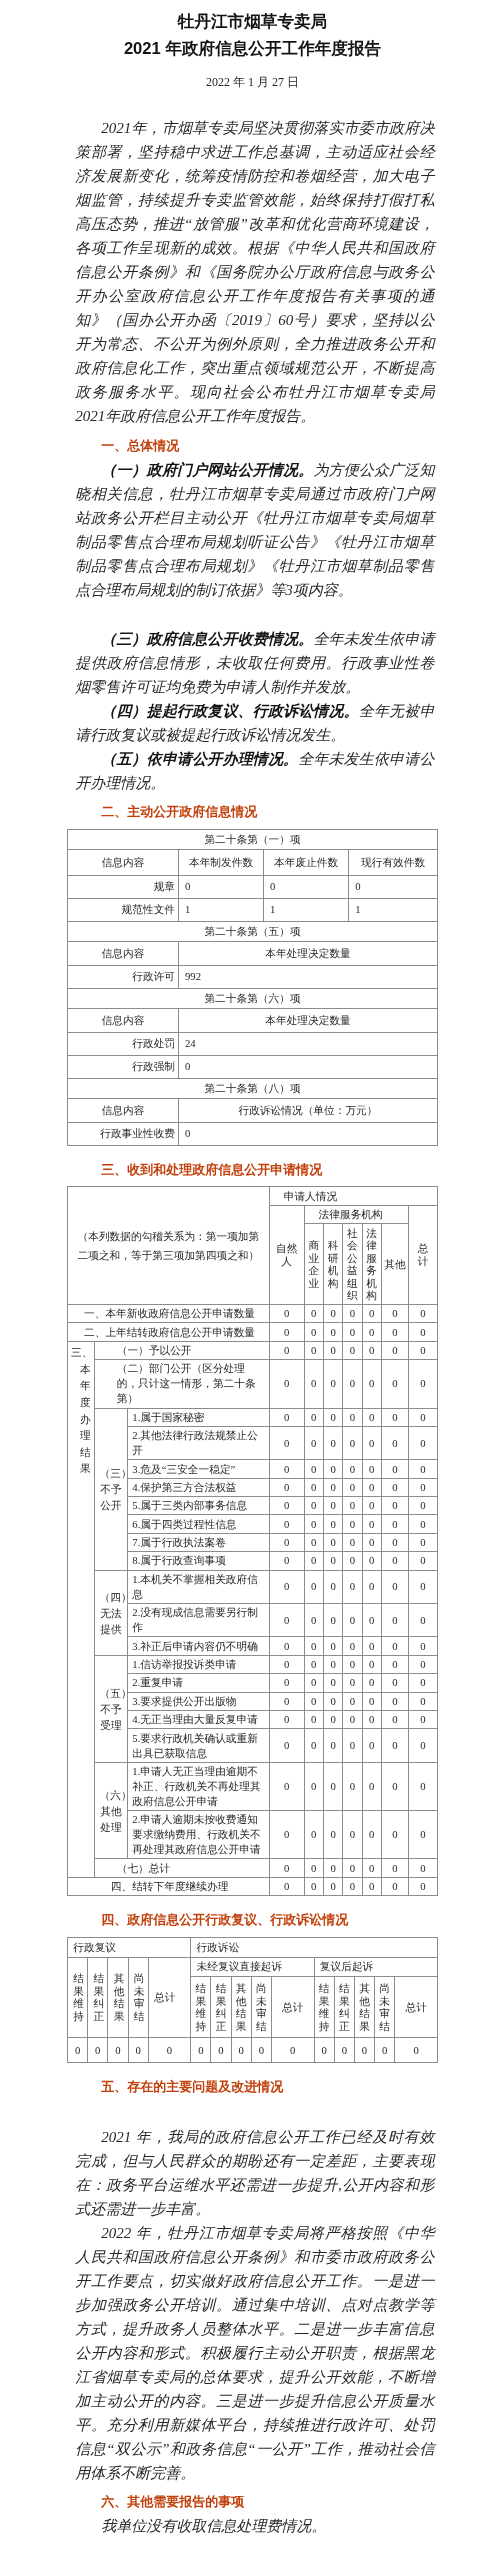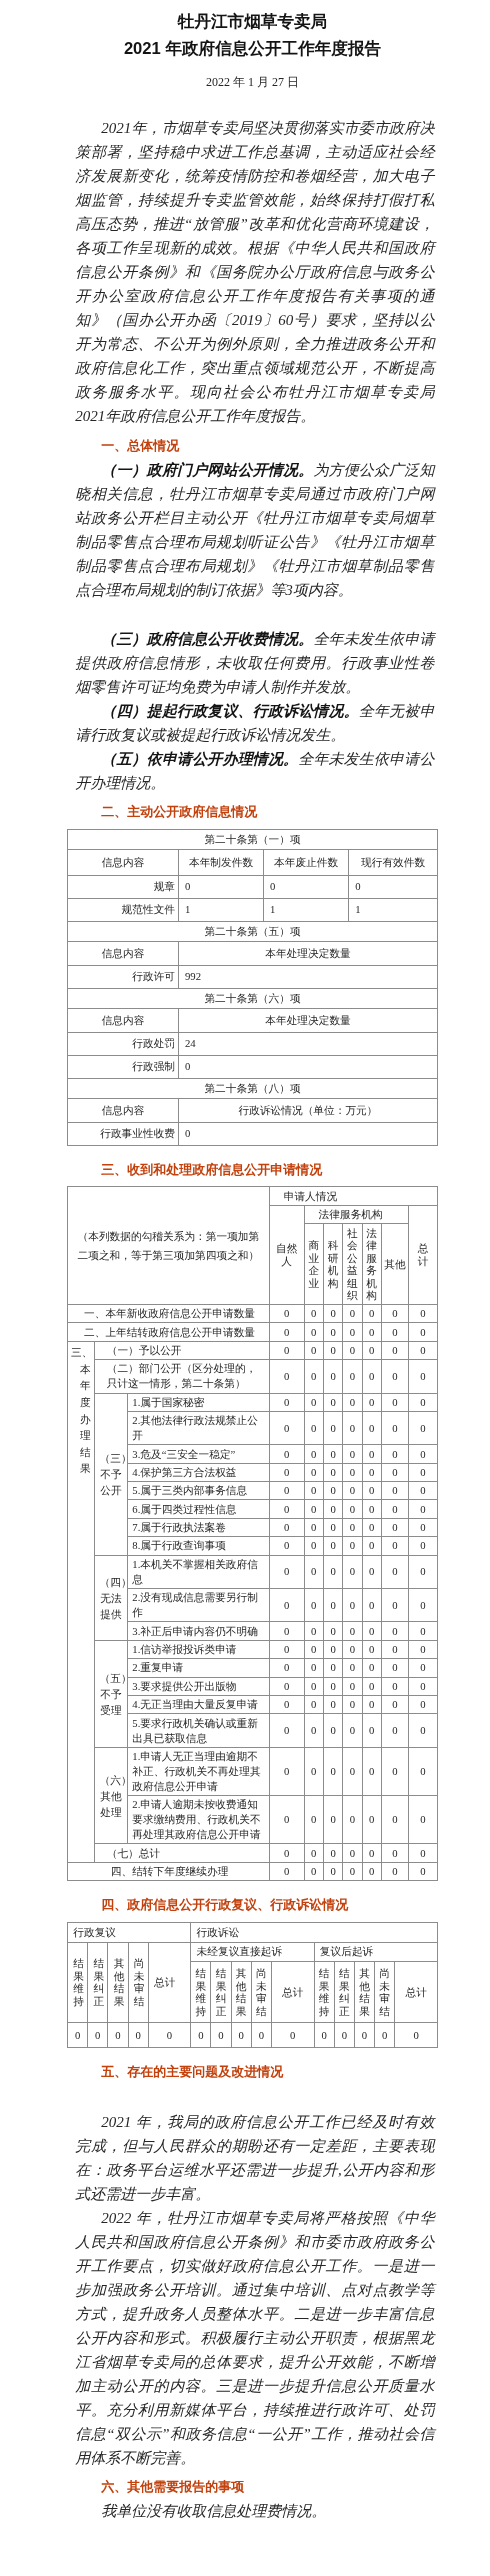--- a/index.html
+++ b/index.html
@@ -50,21 +50,21 @@
   .t3 col.c1 { width:7.2%; } .t3 col.c2 { width:9%; } .t3 col.c3 { width:38.1%; }
   .t3 col.c4 { width:9.4%; } .t3 col.c5 { width:5.2%; } .t3 col.c9 { width:7.3%; } .t3 col.c10 { width:7.8%; }
   .t3 td { padding:1.2px 2.4px; }
   .t3 .note { text-align:center; padding:6px 6px; line-height:18.4px; font-size:10.7px; }
   .t3 .bandl { text-align:left; padding-left:14px; height:16px; }
   .t3 .vw { text-align:center; word-break:break-all; line-height:12.5px; padding:2.4px 1.2px; }
   .t3 .zrr { padding:2.4px 5.3px; }
   .t3 .stack2 { padding:2.4px 7.7px; }
   .t3 .subhdr td { height:76px; }
   .t3 .lbl { text-align:center; padding-left:4.8px; height:18.4px; }
-  .t3 .grpl { text-align:left; padding-left:12px; }
+  .t3 .grpl { text-align:left; padding-left:22px; }
   .t3 .grp { text-align:center; word-break:break-all; line-height:16px; padding:1.2px 4.8px; }
   .t3 .sec3 { vertical-align:top; text-align:right; word-break:break-all; line-height:16.6px; padding:2.4px 3px; }
   .t3 .item { text-align:left; padding-left:4.2px; }
   .t3 .num { text-align:center; height:18.4px; }
 
   
   .t4 col.n { width:5.45%; } .t4 col.w { width:11.5%; }
   .t4 .band td { text-align:left; padding-left:5.3px; height:18.4px; }
   .t4 .vw { text-align:center; word-break:break-all; line-height:12.5px; padding:2.4px 1.2px; }
   .t4 .vrow td { height:61px; }

